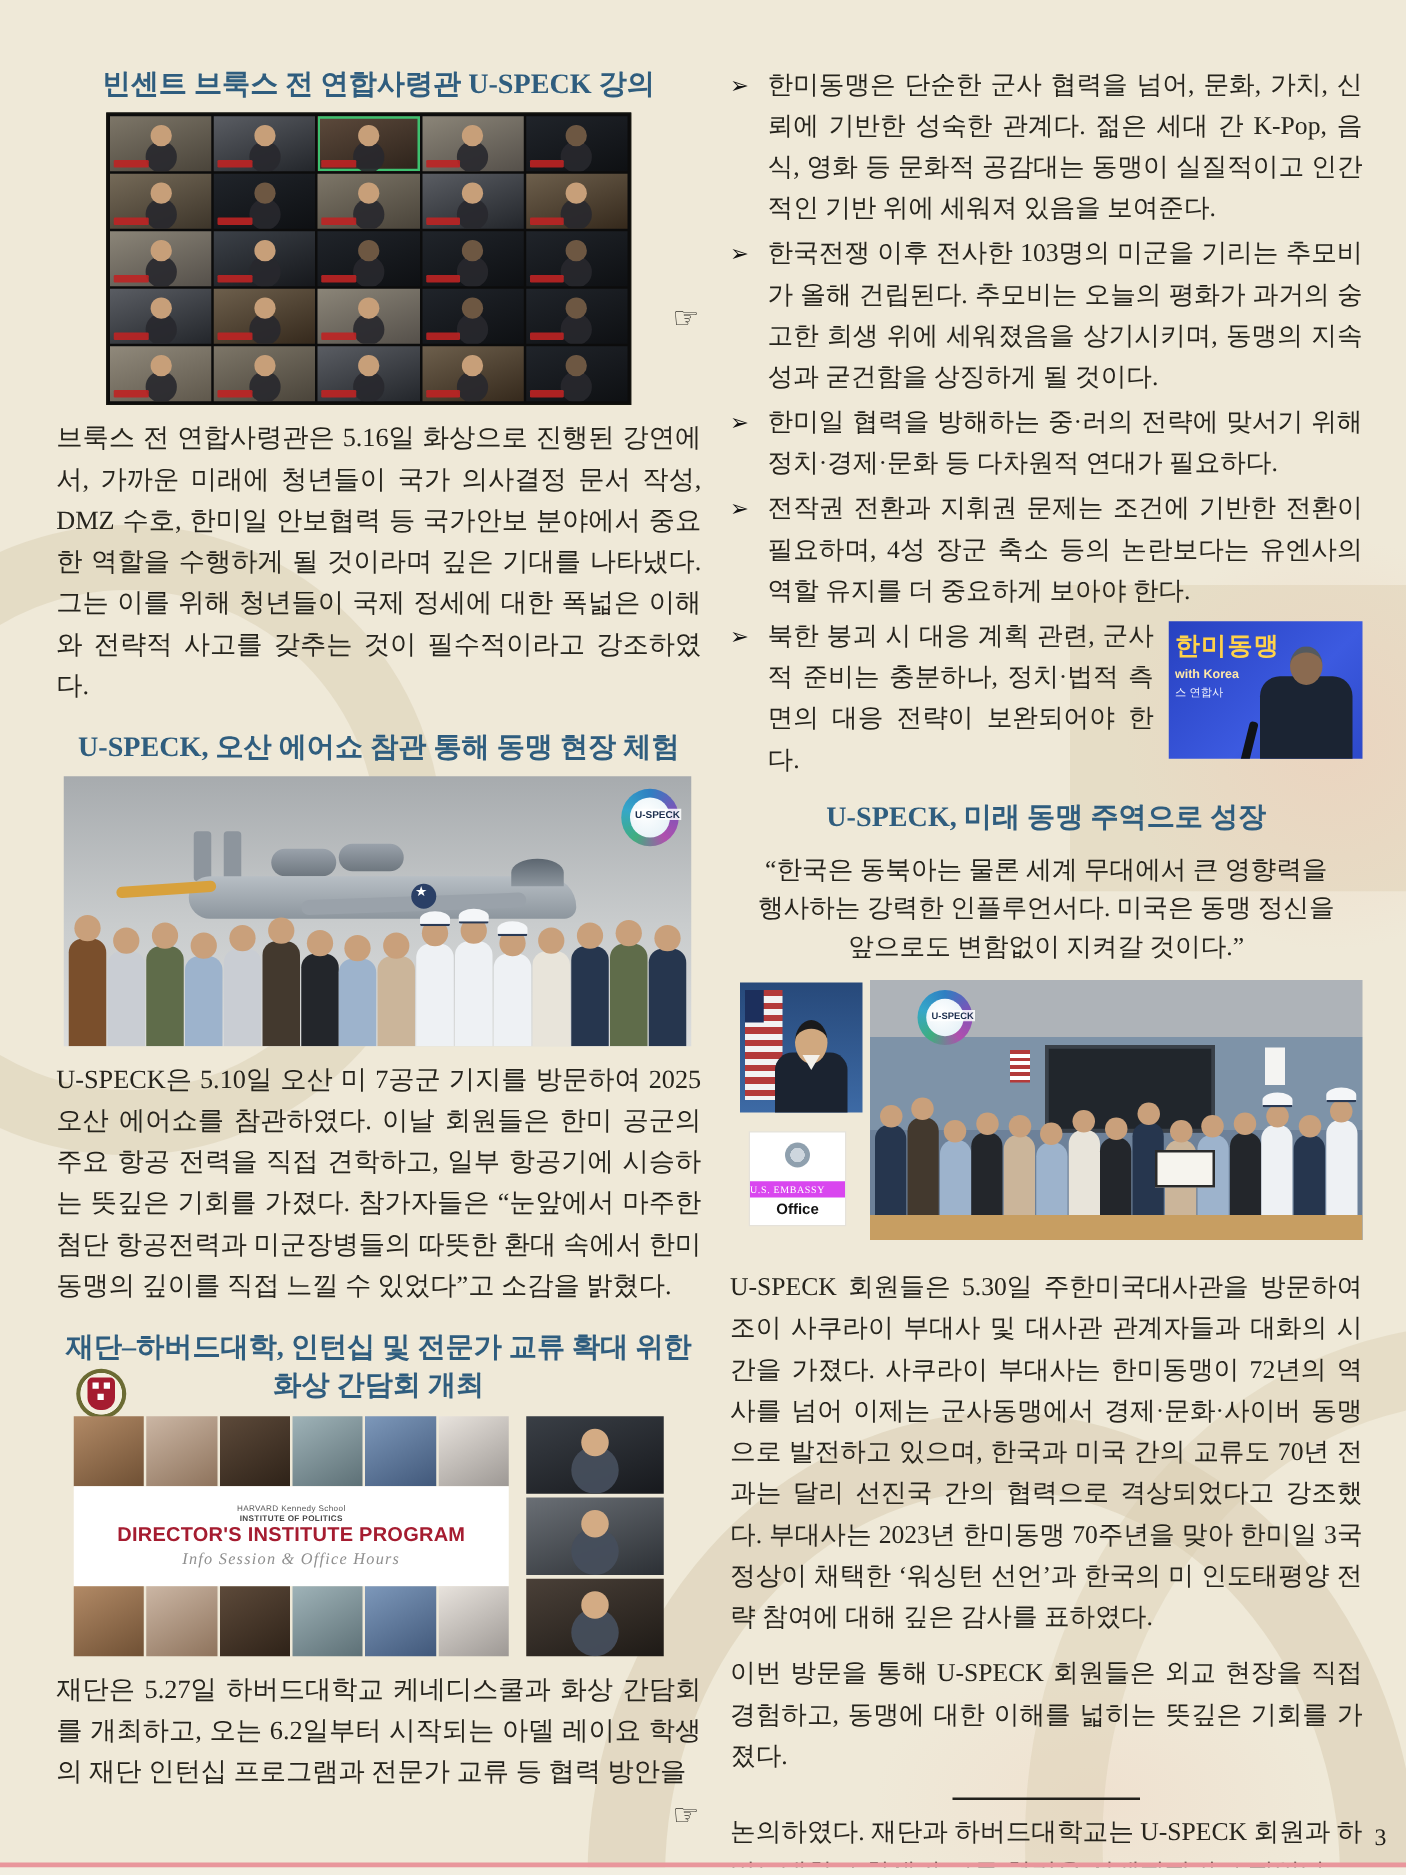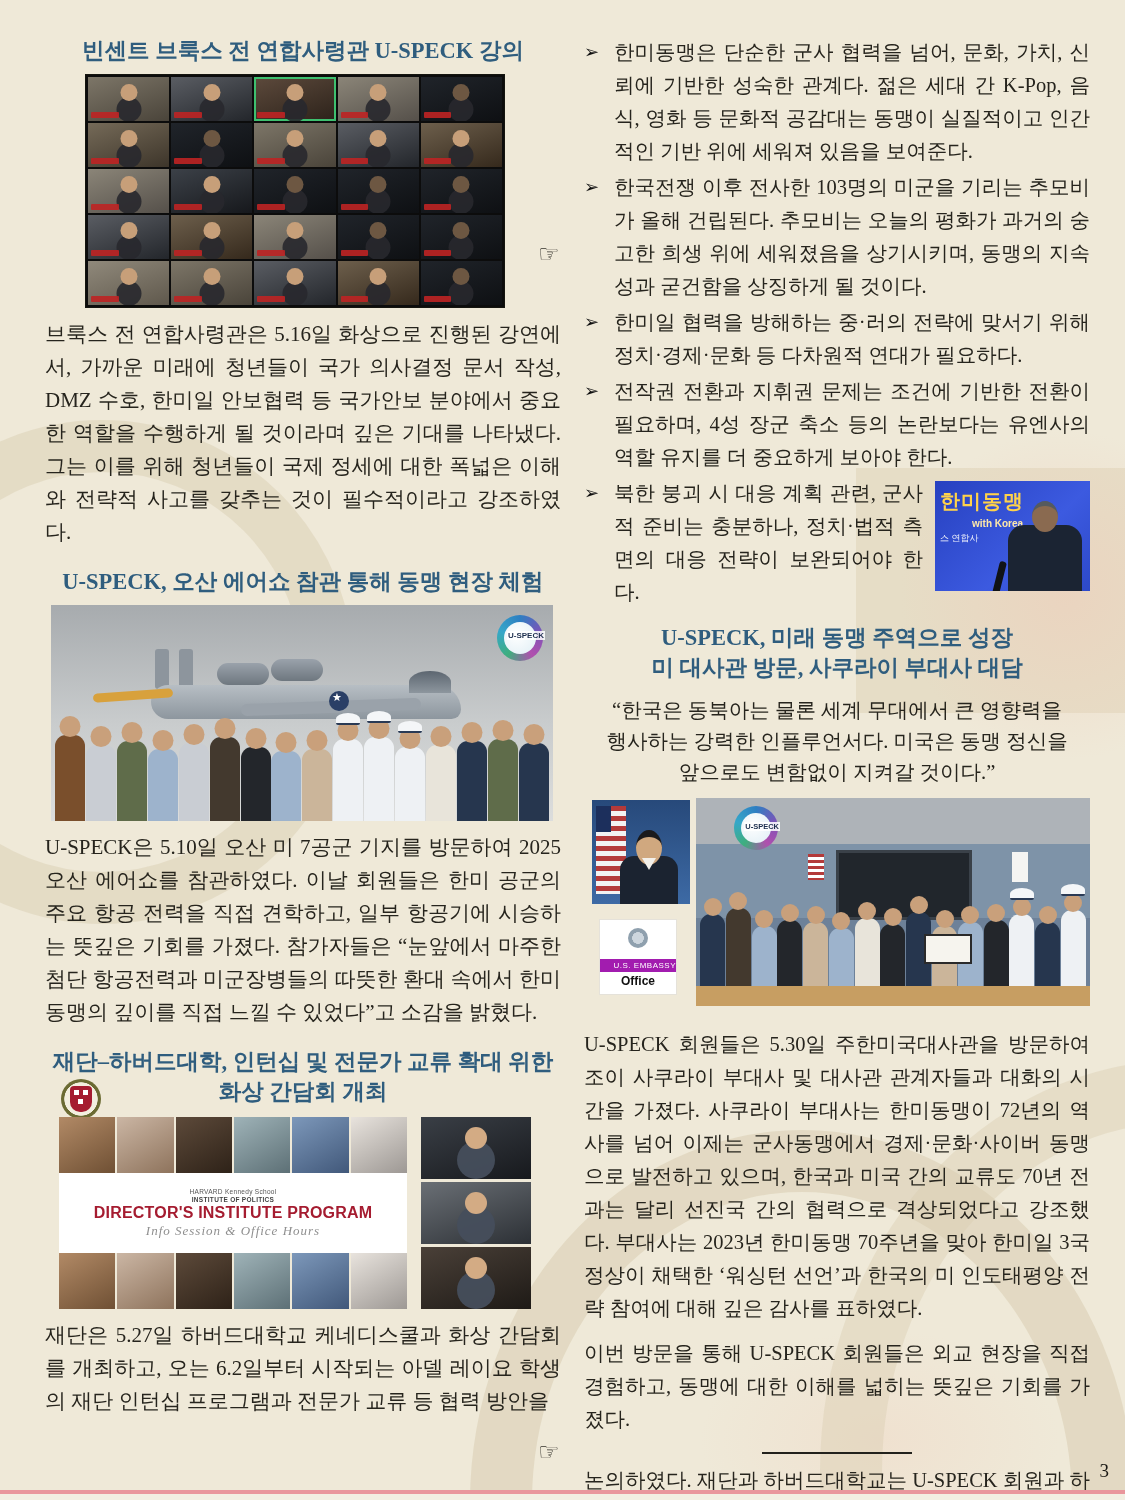--- a/index.html
+++ b/index.html
@@ -19,21 +19,21 @@
     border:62px solid rgba(216,205,176,.42);}
   .wm-tan{left:856px;top:468px;width:269px;height:245px;background:rgba(223,212,184,.55);}
   .wm-pink{left:900px;top:430px;width:330px;height:330px;
     background:radial-gradient(closest-side,rgba(238,205,186,.55),rgba(238,205,186,0));}
   .wm-pink2{left:700px;top:1330px;width:360px;height:220px;
     background:radial-gradient(closest-side,rgba(240,210,192,.35),rgba(240,210,192,0));}
 
   .page{position:absolute;inset:0;z-index:1;}
 
   
-  .col{position:absolute;top:36px;}
+  .col{position:absolute;top:52px;}
   .col.left{left:45px;width:516px;}
   .col.right{left:584px;width:506px;}
 
   .h-title{color:#2f5d7e;font-weight:bold;font-size:22.5px;line-height:30px;
     text-align:center;margin:0 0 8px 0;}
   .quote{font-size:20.5px;line-height:29px;text-align:center;margin:2px 0 12px 0;color:#2b2a24;}
   .body-p{font-size:21px;line-height:33px;text-align:justify;margin:10px 0 0 0;}
 
   
   .zoomgrid{position:relative;margin:6px 0 4px 40px;width:420px;height:234px;
@@ -137,21 +137,21 @@
   
   .bullets{margin:0;padding:0;list-style:none;}
   .bullets li{position:relative;padding-left:30px;font-size:20.5px;line-height:33px;
     text-align:justify;margin-bottom:3px;}
   .bullets li .bm{position:absolute;left:0;top:0;font-size:18px;color:#111;}
   .li5 .general-photo{float:right;width:155px;height:110px;margin:4px 0 2px 12px;position:relative;overflow:hidden;
     background:linear-gradient(135deg,#2741c0,#3c5ae0 60%,#2d49c9);}
   .gp-t1{position:absolute;left:5px;top:4px;font-family:"Liberation Sans",sans-serif;
     font-weight:bold;font-size:20px;color:#ffd24a;letter-spacing:1px;}
   .gp-t2{position:absolute;left:5px;top:26px;font-family:"Liberation Sans",sans-serif;
-    font-weight:bold;font-size:10px;color:#ffe9a8;margin-left:32px;}
+    font-weight:bold;font-size:10px;color:#ffe9a8;}
   .gp-t3{position:absolute;left:5px;top:41px;font-family:"Liberation Sans",sans-serif;
     font-size:9px;color:rgba(255,255,255,.92);}
   .gp-man{position:absolute;right:8px;bottom:-4px;width:74px;height:70px;border-radius:16px 16px 0 0;
     background:#1b2433;}
   .gp-man::before{content:"";position:absolute;top:-24px;left:50%;transform:translateX(-50%);
     width:26px;height:26px;border-radius:50%;background:#8a6a50;border-top:5px solid #555a5e;}
   .gp-man::after{content:"";position:absolute;left:-12px;bottom:0;width:7px;height:34px;background:#101317;
     transform:rotate(14deg);border-radius:3px;}
 
   .rq{font-size:20.5px;line-height:31px;text-align:center;margin:12px 0 10px 0;}
@@ -166,22 +166,22 @@
   .portrait .pt-person{position:absolute;right:12px;bottom:-4px;width:58px;height:52px;border-radius:14px 14px 0 0;
     background:#1b2330;}
   .portrait .pt-person::before{content:"";position:absolute;top:-26px;left:50%;transform:translateX(-50%);
     width:26px;height:28px;border-radius:50%;background:#d0a87f;border-top:7px solid #1a1a1c;}
   .portrait .pt-person::after{content:"";position:absolute;left:50%;top:2px;transform:translateX(-50%);
     border-left:7px solid transparent;border-right:7px solid transparent;border-top:12px solid #f3f0ea;}
   .seal-box{position:absolute;left:16px;top:122px;width:76px;height:74px;background:#fff;
     box-shadow:0 0 0 1px #e5e2da;display:flex;flex-direction:column;align-items:center;justify-content:flex-end;padding-bottom:6px;box-sizing:border-box;}
   .seal{position:absolute;top:8px;left:50%;transform:translateX(-50%);width:20px;height:20px;border-radius:50%;
     background:radial-gradient(circle,#cdd6de 40%,#8fa0ae 42%);}
-  .emb-band{width:100%;background:#a21caf;color:#fff;font-family:Liberation Sans, sans-serif;
-    font-size:8px;text-align:right;letter-spacing:.5px;padding:2px 0;}
+  .emb-band{width:100%;background:#d946ef;color:#fff;font-family:Liberation Serif, serif;
+    font-size:8px;text-align:left;letter-spacing:.5px;padding:2px 0;}
   .emb-city{font-family:"Liberation Sans",sans-serif;font-weight:bold;font-size:12px;color:#111;margin-top:2px;}
   .groupshot{position:absolute;left:112px;top:0;width:394px;height:208px;overflow:hidden;
     background:linear-gradient(#aeb3b8 0 46px,#7e93a8 46px 120px,#6d8199 120px);}
   .gs-screen{position:absolute;left:140px;top:52px;width:130px;height:64px;background:#21262c;border:3px solid #3a4149;}
   .gs-flag-us{position:absolute;left:112px;top:56px;width:16px;height:26px;
     background:repeating-linear-gradient(#b43a3a 0 3px,#fff 3px 6px);}
   .gs-flag-kr{position:absolute;right:62px;top:54px;width:16px;height:30px;background:#f4f4f2;}
   .gs-table{position:absolute;left:0;right:0;bottom:0;height:20px;background:#c79e62;}
   .gs-crowd{position:absolute;left:4px;right:4px;bottom:14px;height:118px;
     display:flex;align-items:flex-end;justify-content:space-between;}
@@ -364,21 +364,20 @@
           <span class="gp-t1">한미동맹</span>
           <span class="gp-t2">with Korea</span>
           <span class="gp-t3">스 연합사</span>
           <span class="gp-man"></span>
         </span>
         <span>북한 붕괴 시 대응 계획 관련, 군사적 준비는 충분하나, 정치·법적 측면의 대응 전략이 보완되어야 한다.</span>
       </li>
     </ul>
 
     <h2 class="h-title" style="margin:14px 0 0 0;">U-SPECK, 미래 동맹 주역으로 성장</h2>
-    <h2 class="h-title" style="margin:0;">미 대사관 방문, 사쿠라이 부대사 대담</h2>
 
     <div class="rq">
       <div>“한국은 동북아는 물론 세계 무대에서 큰 영향력을</div>
       <div>행사하는 강력한 인플루언서다. 미국은 동맹 정신을</div>
       <div>앞으로도 변함없이 지켜갈 것이다.”</div>
     </div>
 
     <div class="embassy">
       <div class="portrait">
         <div class="flag"></div>

